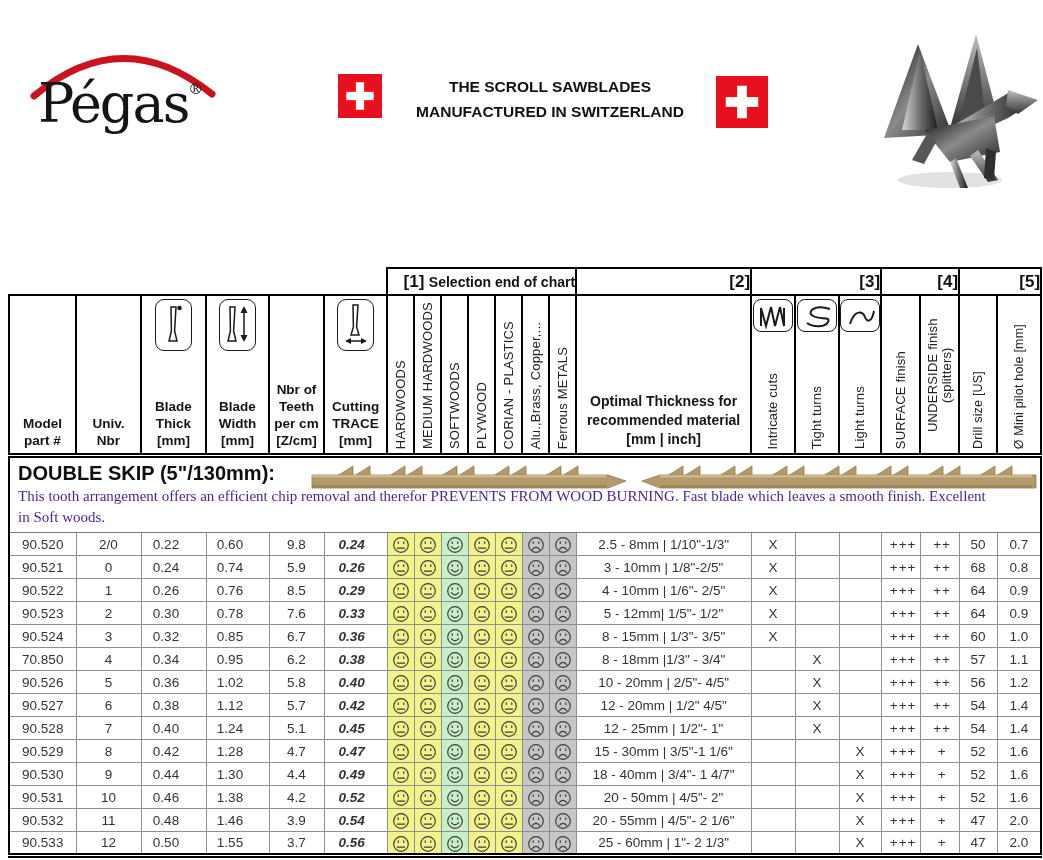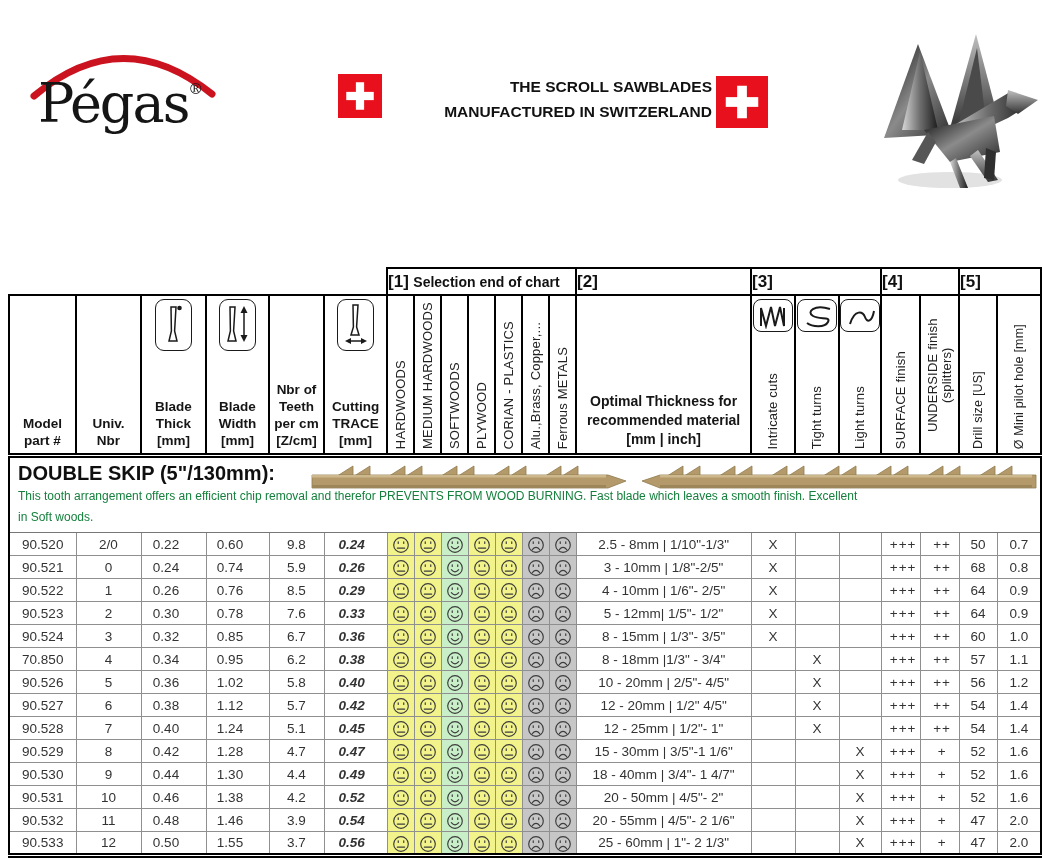--- a/index.html
+++ b/index.html
@@ -7,33 +7,33 @@
   body { font-family:"Liberation Sans", sans-serif; color:#2e2e2e; }
   .page { position:relative; width:1043px; height:860px; background:#fff; overflow:hidden; }
 
   
   .logo { position:absolute; left:22px; top:40px; width:200px; height:118px; }
   .logo svg { position:absolute; left:0; top:0; }
   .logo-text { position:absolute; left:16px; top:32px; font-family:"DejaVu Serif", serif; font-size:54px; color:#151515; letter-spacing:-2px; }
   .logo-reg { font-size:15px; vertical-align:28px; letter-spacing:0; }
 
   .flag { position:absolute; }
-  .headline { position:absolute; left:388px; top:74px; width:324px; text-align:right;
+  .headline { position:absolute; left:388px; top:74px; width:324px; text-align:center;
               font-weight:700; font-size:15.5px; line-height:25px; color:#111; }
   .doc-title { position:absolute; left:300px; top:178px; width:510px; text-align:center;
                font-size:18px; color:#111; text-decoration:underline; letter-spacing:.2px; }
   .pegasus { position:absolute; left:858px; top:30px; width:182px; height:162px; }
 
   
   table.grid { position:absolute; left:8px; top:267px; width:1032px; border-collapse:collapse; table-layout:fixed; }
   table.grid td, table.grid th { overflow:hidden; }
 
   tr.bands { height:27px; }
   tr.bands td.blank { border:none; background:#fff; }
-  tr.bands td.band { border:2px solid #000; text-align:left; vertical-align:middle; font-weight:700; color:#111; }
+  tr.bands td.band { border:2px solid #000; text-align:right; vertical-align:middle; font-weight:700; color:#111; }
   .bnum { font-size:17px; font-weight:700; }
   .blabel { font-size:14px; font-weight:700; }
 
   tr.main-head { height:160px; }
   tr.main-head th { border:2px solid #000; background:#fff; font-weight:700; color:#151515;
                     vertical-align:bottom; padding:3px 1px 4px; }
   .hcell { display:flex; flex-direction:column; align-items:center; justify-content:space-between; height:150px; }
   .hcell .spacer { flex:1; }
   .hlines { text-align:center; font-size:13.5px; line-height:17px; font-weight:700; }
   .hlines span { display:block; }
@@ -43,21 +43,21 @@
   .vwrap.withicon { justify-content:space-between; }
   .vtext { writing-mode:vertical-rl; transform:rotate(180deg); font-size:13px; font-weight:400;
            line-height:14px; max-height:148px; color:#222; letter-spacing:.2px; }
   .vtext.small { font-size:12.5px; }
   th.c-optimal .hlines { font-size:14px; line-height:19px; }
 
   tr.section-row td { border-left:2px solid #000; border-right:2px solid #000;
                       border-top:5px double #000; border-bottom:1px solid #777;
                       background:#fff; padding:2px 8px 4px; position:relative; vertical-align:top; }
   .section-title { font-size:20px; font-weight:700; color:#0f0f0f; line-height:26px; }
-  .section-desc { font-size:12px; color:#15803d; line-height:21px; }
+  .section-desc { font-size:15px; color:#4c1d95; line-height:21px;font-family:Liberation Serif, serif; }
   .blade-photo { position:absolute; right:2px; top:3px; }
 
   tr.data { height:23px; }
   tr.data td { border:1px solid #8f8f8f; font-size:13.5px; color:#333; text-align:center;
                vertical-align:middle; background:#fff; line-height:21px; }
   tr.data td:first-child { border-left:2px solid #000; }
   tr.data td:last-child { border-right:2px solid #000; }
   tr.data:last-child td { border-bottom:5px double #000; }
   td.c-thick, td.c-width { text-align:right; padding-right:15px; }
   td.c-trace { text-align:right; padding-right:8px; font-weight:700; font-style:italic; color:#222; }

